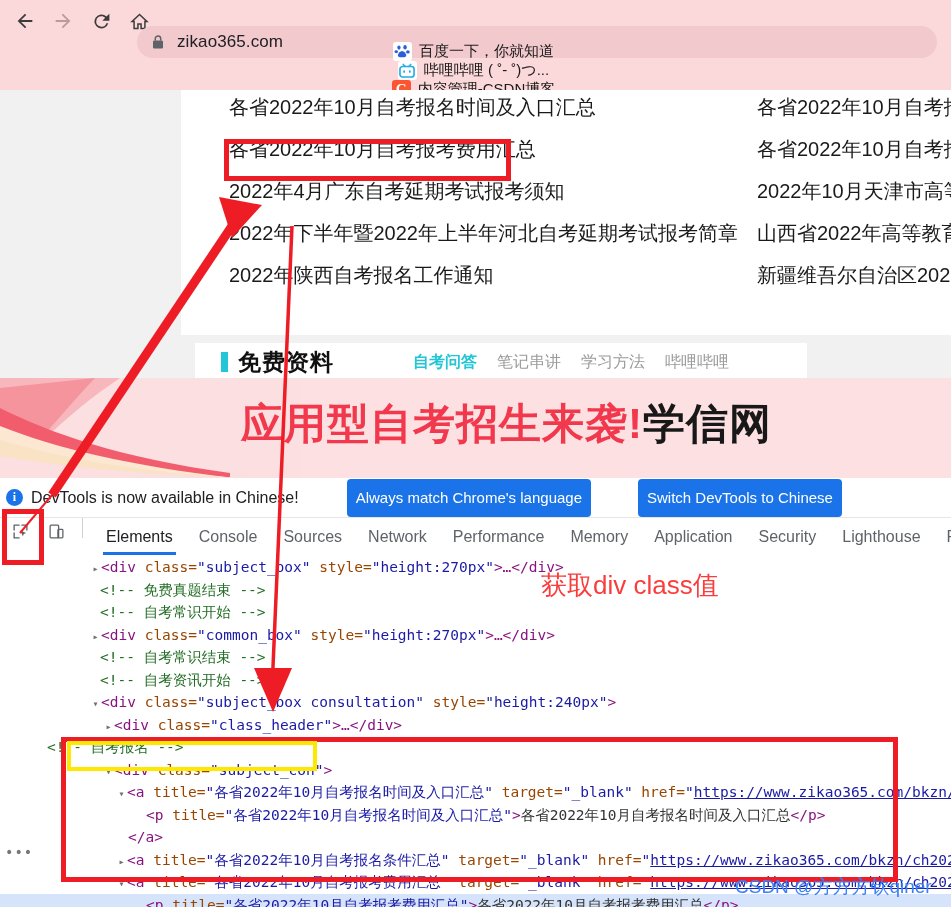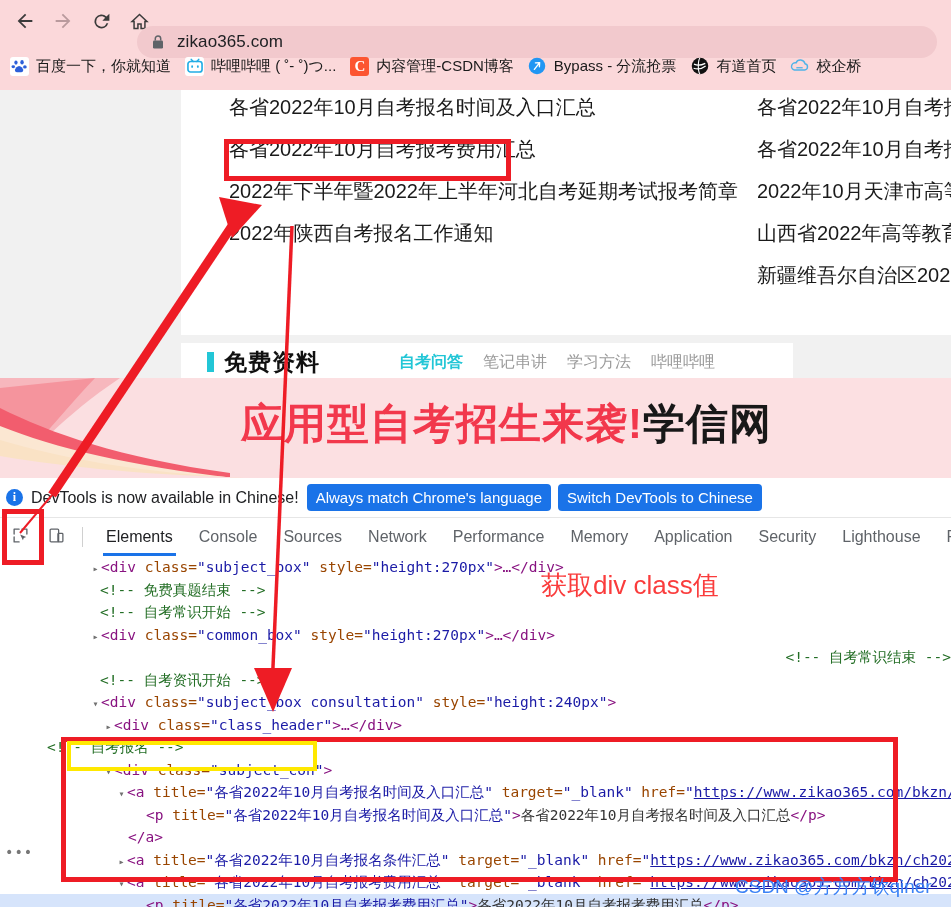--- a/index.html
+++ b/index.html
@@ -16,56 +16,56 @@
   .nav-btn{width:38px;height:38px;display:flex;align-items:center;justify-content:center;flex:0 0 auto;}
   .nav-btn svg{display:block;}
   #omnibox{
     position:absolute;left:137px;top:5px;width:800px;height:32px;border-radius:16px;
     background:#f2c9cd;display:flex;align-items:center;padding-left:14px;box-sizing:border-box;margin-top:21px;
   }
   #lock-icon{width:14px;height:16px;margin-right:12px;flex:0 0 auto;}
   #omnibox-url{font-size:17px;color:#202124;font-family:"Liberation Sans",sans-serif;letter-spacing:.1px;}
 
   
-  #bookmarks-bar{position:absolute;left:0;top:42px;width:951px;height:48px;display:flex;align-items:center;padding-left:10px;box-sizing:border-box;}
+  #bookmarks-bar{position:absolute;left:0;top:42px;width:951px;height:48px;display:flex;align-items:center;padding-left:10px;box-sizing:border-box;flex-direction:column;}
   .bookmark{display:flex;align-items:center;margin-right:14px;flex:0 0 auto;}
   .bm-icon{width:19px;height:19px;margin-right:7px;flex:0 0 auto;display:flex;align-items:center;justify-content:center;border-radius:3px;font-size:13px;font-weight:bold;color:#fff;}
   .bm-label{font-size:15px;color:#1a1a1a;white-space:nowrap;font-family:"Liberation Sans",sans-serif;}
 
   
   #page-viewport{position:absolute;left:0;top:90px;width:951px;height:288px;background:#f1f1f1;overflow:hidden;}
   #page-white{position:absolute;left:181px;top:0;width:770px;height:245px;background:#ffffff;}
   .link-col{position:absolute;top:6px;}
   #link-col-left{left:229px;width:520px;}
   #link-col-right{left:757px;width:260px;}
   .page-link{font-size:20px;color:#1a1a1a;white-space:nowrap;line-height:22px;margin-bottom:20px;font-family:"Liberation Sans",sans-serif;}
 
   
-  #free-strip{position:absolute;left:181px;top:253px;width:612px;height:35px;background:#ffffff;}
+  #free-strip{position:absolute;left:195px;top:253px;width:612px;height:35px;background:#ffffff;}
   #free-accent{position:absolute;left:26px;top:9px;width:7px;height:20px;background:#22c6d6;}
   #free-title{position:absolute;left:43px;top:4px;font-size:23px;font-weight:bold;color:#101010;letter-spacing:1px;}
   .free-tab{position:absolute;top:9px;font-size:16px;color:#9a9a9a;white-space:nowrap;}
   .free-tab.active{color:#22c6d6;font-weight:bold;}
 
   
   #banner{position:absolute;left:0;top:378px;width:951px;height:100px;overflow:hidden;background:#fce0e2;}
   #banner-left{position:absolute;left:0;top:0;width:300px;height:100px;overflow:hidden;}
   #banner-text{position:absolute;left:241px;top:18px;font-size:42px;font-weight:bold;color:#f2384c;white-space:nowrap;letter-spacing:1px;}
   #banner-text .blk{color:#181818;}
 
   
   #devtools{position:absolute;left:0;top:478px;width:951px;height:429px;background:#ffffff;}
   #dt-notice{position:absolute;left:0;top:0;width:951px;height:40px;background:#ffffff;border-bottom:1px solid #e6e6e6;display:flex;align-items:center;padding-left:6px;box-sizing:border-box;}
   #info-icon{width:17px;height:17px;border-radius:50%;background:#1a73e8;color:#fff;font-size:12px;font-weight:bold;display:flex;align-items:center;justify-content:center;flex:0 0 auto;margin-right:8px;font-family:"Liberation Serif",serif;}
   #dt-notice-text{font-size:16px;color:#202124;white-space:nowrap;margin-right:8px;}
-  .dt-btn{height:27px;border-radius:4px;font-size:15px;display:flex;align-items:center;justify-content:center;padding:0 9px;white-space:nowrap;box-sizing:border-box;margin-right:7px;}
+  .dt-btn{height:38px;border-radius:4px;font-size:15px;display:flex;align-items:center;justify-content:center;padding:0 9px;white-space:nowrap;box-sizing:border-box;margin-right:7px;margin-left:40px;}
   .dt-btn.primary{background:#1a73e8;color:#ffffff;}
   .dt-btn.ghost{background:#ffffff;color:#202124;border:1px solid #d0d0d0;}
 
-  #dt-tabbar{position:absolute;left:0;top:40px;width:951px;height:38px;background:#ffffff;border-bottom:1px solid #d8d8d8;display:flex;align-items:center;}
+  #dt-tabbar{position:absolute;left:0;top:40px;width:951px;height:38px;background:#ffffff;border-bottom:1px solid #d8d8d8;display:flex;align-items:flex-start;}
   .dt-tool-icon{width:32px;height:30px;display:flex;align-items:center;justify-content:center;flex:0 0 auto;margin-left:4px;}
   #dt-sep{width:1px;height:20px;background:#d0d0d0;margin:0 10px;flex:0 0 auto;}
   .dt-tab{position:relative;font-size:16px;color:#5f6368;padding:0 13px;height:37px;display:flex;align-items:center;white-space:nowrap;flex:0 0 auto;}
   .dt-tab.active{color:#202124;}
   .dt-tab.active:after{content:"";position:absolute;left:10px;right:10px;bottom:0;height:3px;background:#1a73e8;}
 
   
   #dom-tree{
     position:absolute;left:0;top:78px;width:951px;height:351px;overflow:hidden;
     font-family:"DejaVu Sans Mono","Liberation Mono",monospace;font-size:14.5px;line-height:22.5px;
@@ -198,20 +198,21 @@
     </div>
   </div>
 </div>
 
 <div id="page-viewport">
   <div id="page-white"></div>
 
   <div class="link-col" id="link-col-left">
     <div class="page-link">各省2022年10月自考报名时间及入口汇总</div>
     <div class="page-link">各省2022年10月自考报考费用汇总</div>
+    <div class="page-link">2022年4月广东自考延期考试报考须知</div>
     <div class="page-link">2022年下半年暨2022年上半年河北自考延期考试报考简章</div>
     <div class="page-link">2022年陕西自考报名工作通知</div>
   </div>
 
   <div class="link-col" id="link-col-right">
     <div class="page-link">各省2022年10月自考报名</div>
     <div class="page-link">各省2022年10月自考报名</div>
     <div class="page-link">2022年10月天津市高等教</div>
     <div class="page-link">山西省2022年高等教育自</div>
     <div class="page-link">新疆维吾尔自治区2022年</div>
@@ -293,21 +294,21 @@
       <span class="comment">&lt;!-- 免费真题结束 --&gt;</span>
     </div>
     <div class="dom-row" style="padding-left:100px;">
       <span class="comment">&lt;!-- 自考常识开始 --&gt;</span>
     </div>
 
     <div class="dom-row" style="padding-left:90px;">
       <span class="twisty">▸</span><span class="tag">&lt;div</span>&nbsp;<span class="attr">class=</span><span class="val">"common_box"</span>&nbsp;<span class="attr">style=</span><span class="val">"height:270px"</span><span class="tag">&gt;…&lt;/div&gt;</span>
     </div>
 
-    <div class="dom-row" style="padding-left:100px;text-align:right;">
+    <div class="dom-row" style="padding-left:100px;">
       <span class="comment">&lt;!-- 自考常识结束 --&gt;</span>
     </div>
     <div class="dom-row" style="padding-left:100px;">
       <span class="comment">&lt;!-- 自考资讯开始 --&gt;</span>
     </div>
 
     <div class="dom-row" style="padding-left:90px;">
       <span class="twisty">▾</span><span class="tag">&lt;div</span>&nbsp;<span class="attr">class=</span><span class="val">"subject_box consultation"</span>&nbsp;<span class="attr">style=</span><span class="val">"height:240px"</span><span class="tag">&gt;</span>
     </div>
 

